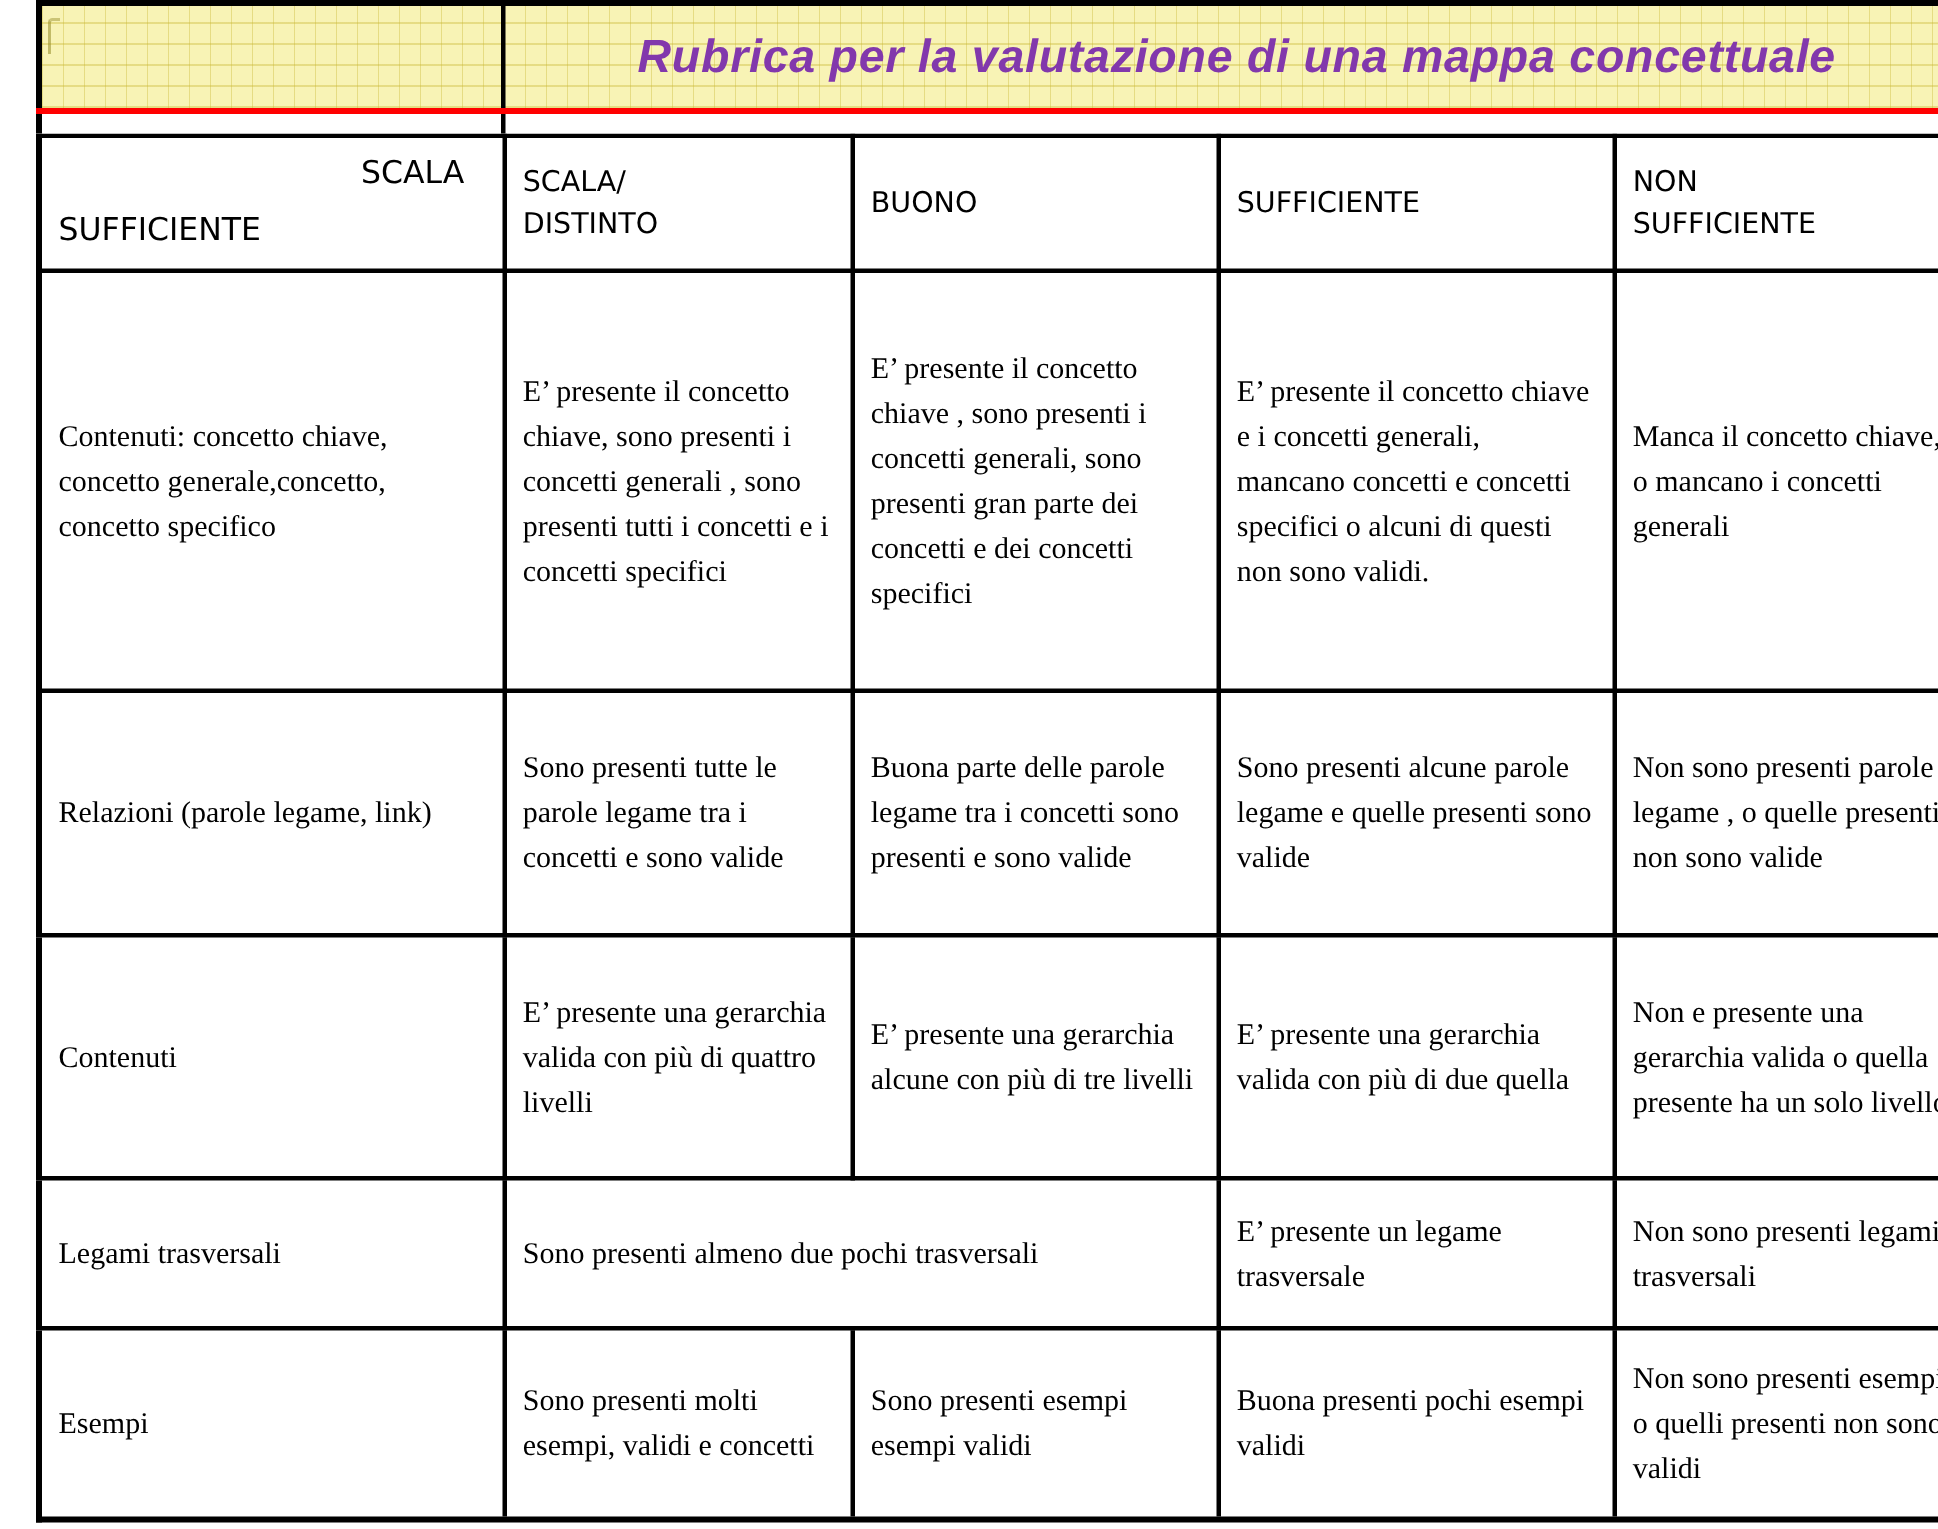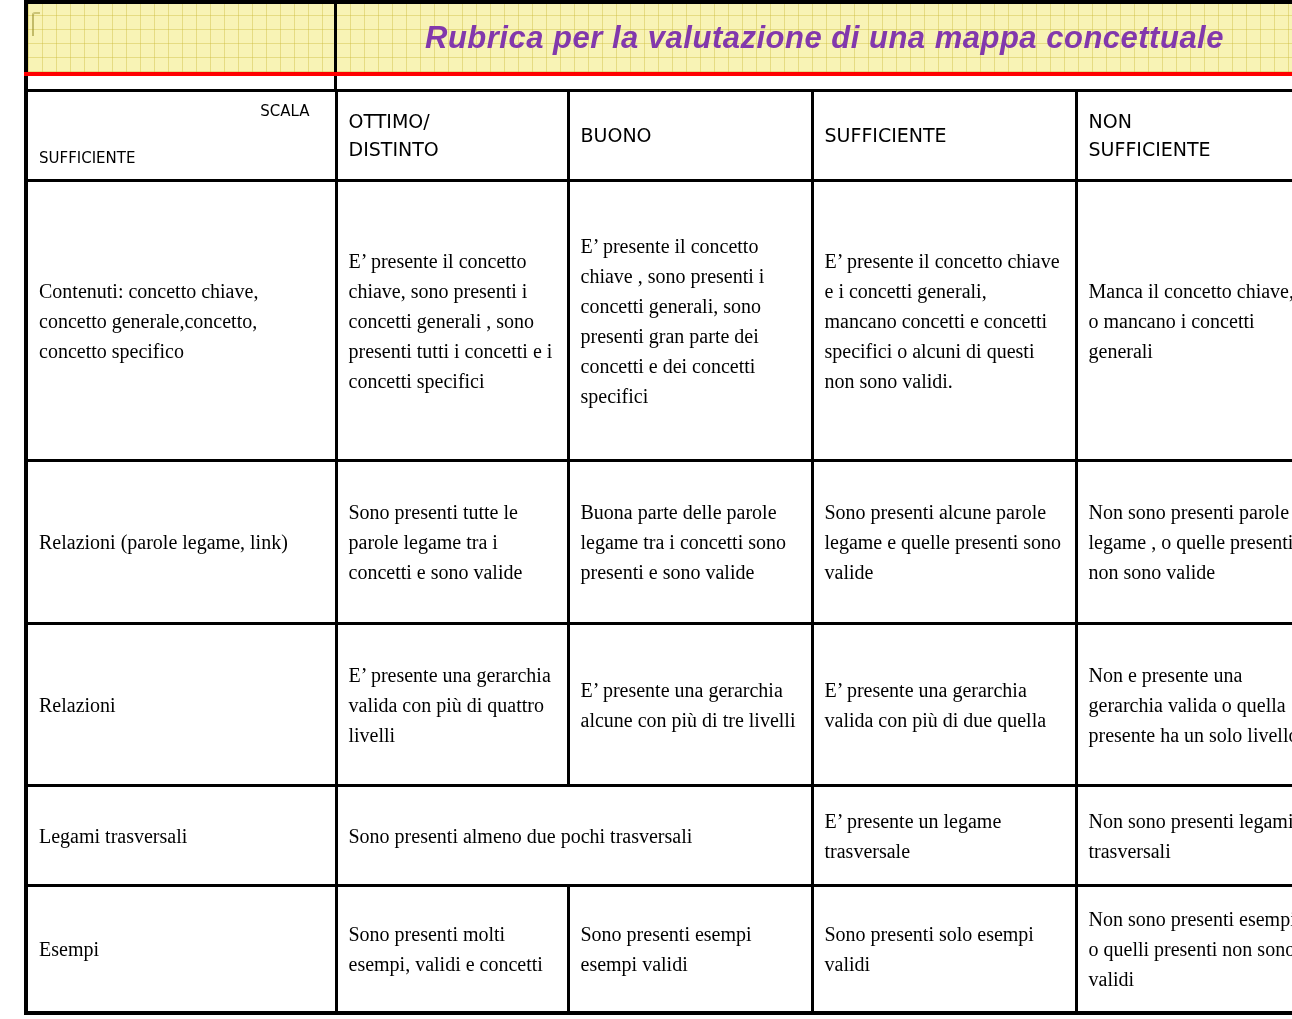--- a/index.html
+++ b/index.html
@@ -61,21 +61,21 @@
   table.rubric tr:last-child > *{border-bottom-width:4px;}
 
   th.head-cell{
     font-family:"DejaVu Sans", sans-serif;
     font-size:19px;line-height:1.45;
     text-align:center;vertical-align:top;
     padding-top:12px;white-space:pre-line;
   }
   th.corner{
     font-family:"DejaVu Sans", sans-serif;
-    font-size:15px;
+    font-size:21px;
     vertical-align:top;padding:6px 10px;
   }
   .corner-inner{display:flex;flex-direction:column;justify-content:space-between;height:100%;min-height:72px;}
   .corner-scale{align-self:flex-end;padding-right:14px;}
   .corner-prest{align-self:flex-start;padding-bottom:2px;}
 
   td.rowlabel{font-weight:bold;padding-left:13px;padding-right:14px;}
   td.cell{padding-left:13px;padding-right:13px;}
 </style>
 </head>
@@ -106,21 +106,21 @@
     </colgroup>
 
     <tbody>
         <tr style="height:90px">
       <th class="corner">
         <div class="corner-inner">
           <span class="corner-scale">SCALA</span>
           <span class="corner-prest">SUFFICIENTE</span>
         </div>
       </th>
-      <th class="head-cell">OTTIMO/
+      <th class="head-cell">SCALA/
 DISTINTO</th>
       <th class="head-cell">BUONO</th>
       <th class="head-cell">SUFFICIENTE</th>
       <th class="head-cell">NON
 SUFFICIENTE</th>
     </tr>
 
     <tr style="height:280px">
       <td class="rowlabel">Contenuti: concetto chiave, concetto generale,concetto, concetto specifico</td>
       <td class="cell">E’ presente il concetto chiave, sono presenti i concetti generali , sono presenti tutti i concetti e i concetti specifici</td>
@@ -131,37 +131,37 @@
 
     <tr style="height:163px">
       <td class="rowlabel">Relazioni (parole legame, link)</td>
       <td class="cell">Sono presenti tutte le parole legame tra i concetti e sono valide</td>
       <td class="cell">Buona parte delle parole legame tra i concetti sono presenti e sono valide</td>
       <td class="cell">Sono presenti alcune parole legame e quelle presenti sono valide</td>
       <td class="cell">Non sono presenti parole legame , o quelle presenti non sono valide</td>
     </tr>
 
     <tr style="height:162px">
-      <td class="rowlabel">Relazioni</td>
+      <td class="rowlabel">Contenuti</td>
       <td class="cell">E’ presente una gerarchia valida con più di quattro livelli</td>
       <td class="cell">E’ presente una gerarchia alcune con più di tre livelli</td>
       <td class="cell">E’ presente una gerarchia valida con più di due quella</td>
       <td class="cell">Non e presente una gerarchia valida o quella presente ha un solo livello</td>
     </tr>
 
     <tr style="height:100px">
       <td class="rowlabel">Legami trasversali</td>
       <td class="cell" colspan="2">Sono presenti almeno  due pochi trasversali</td>
       <td class="cell">E’ presente un legame trasversale</td>
       <td class="cell">Non sono presenti legami trasversali</td>
     </tr>
 
     <tr style="height:127px">
       <td class="rowlabel">Esempi</td>
       <td class="cell">Sono presenti molti esempi, validi e concetti</td>
       <td class="cell">Sono presenti esempi esempi validi</td>
-      <td class="cell">Sono presenti solo esempi validi</td>
+      <td class="cell">Buona presenti pochi esempi validi</td>
       <td class="cell">Non sono presenti esempi o quelli presenti non sono validi</td>
     </tr>
   </tbody>
     </table>
 
 </div>
 
 </body></html>

